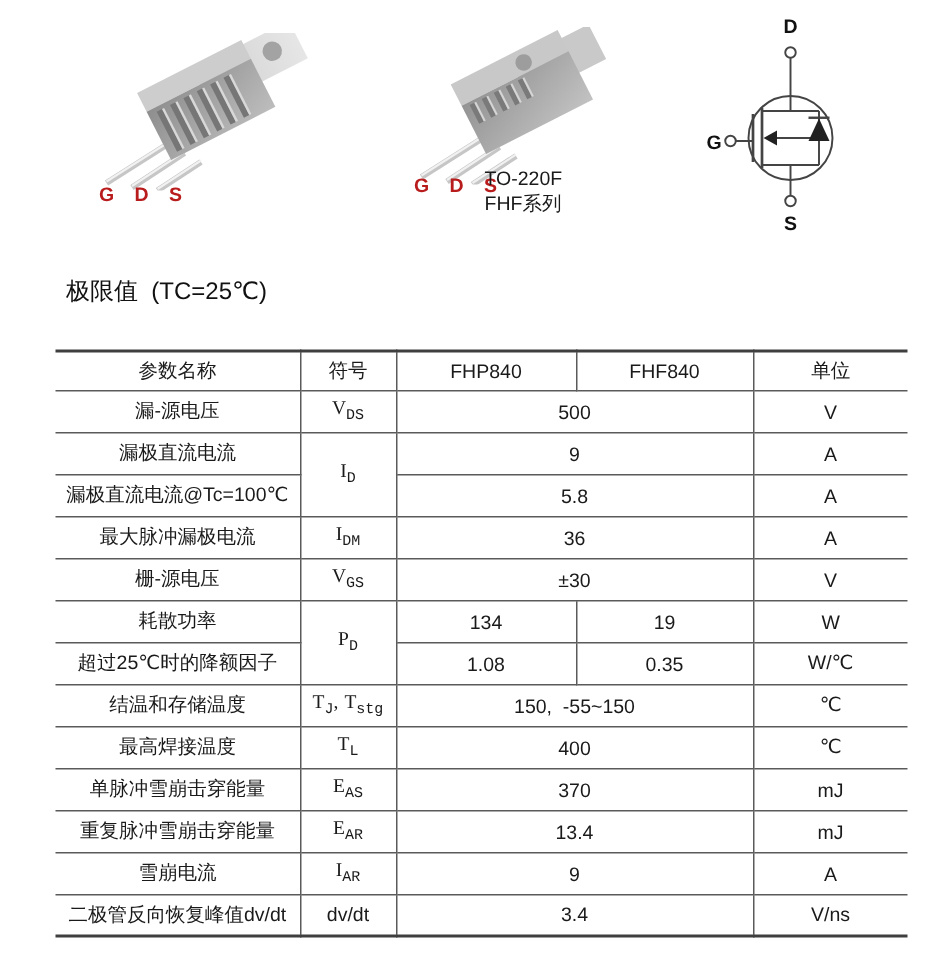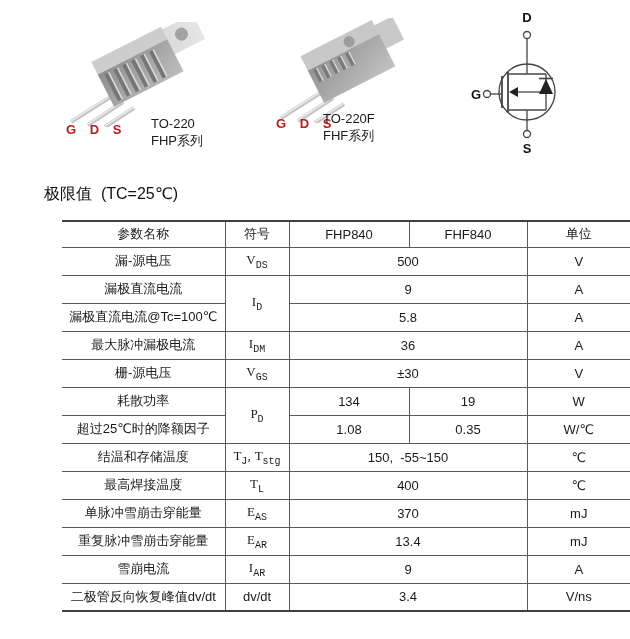--- a/index.html
+++ b/index.html
@@ -77,24 +77,20 @@
         <rect x="60" y="31" width="1.6" height="30"></rect>
           <rect x="70" y="31" width="1.6" height="30"></rect>
         <rect x="80" y="31" width="1.6" height="30"></rect>
           <rect x="90" y="31" width="1.6" height="30"></rect>
         <rect x="100" y="31" width="1.6" height="30"></rect>
           <rect x="110" y="31" width="1.6" height="30"></rect>
       </g>
     </g>
   </svg>
   <div class="abs pin-labels" style="left:16px; top:100px;">G D S</div>
-  <div class="abs pkg-caption" style="left:101px; top:93px;">
-    <div>TO-220</div>
-    <div>FHP系列</div>
-  </div>
 </div>
 
 <div class="abs" style="left:260px; top:18px; width:200px; height:130px;">
   <svg class="abs" style="left:0; top:0;" width="170" height="105" viewBox="0 0 170 105">
     <defs>
       <linearGradient id="bodyG2" x1="0" y1="0" x2="1" y2="1">
         <stop offset="0" stop-color="#939393"></stop>
           <stop offset="1" stop-color="#c2c2c2"></stop>
       </linearGradient>
     </defs>
@@ -157,21 +153,21 @@
   </g>
   <polygon points="57,86 66,81 66,91" fill="#222"></polygon>
   <polygon points="94,73 87,88 101,88" fill="#222"></polygon>
   <text x="75" y="16" text-anchor="middle" font-size="13" font-weight="bold" fill="#111">D</text>
   <text x="24" y="93" text-anchor="middle" font-size="13" font-weight="bold" fill="#111">G</text>
   <text x="75" y="147" text-anchor="middle" font-size="13" font-weight="bold" fill="#111">S</text>
 </svg>
 
 <div class="abs section-title" style="left:44px; top:184px;">极限值&nbsp; (TC=25℃)</div>
 
-<table class="ratings abs" style="left:37px; top:220px;margin-left:25px;">
+<table class="ratings abs" style="left:37px; top:233px;">
   <colgroup>
     <col class="c-param">
       <col class="c-sym">
       <col class="c-v1">
       <col class="c-v2">
       <col class="c-unit">
   </colgroup>
   <thead>
     <tr>
       <th>参数名称</th>

